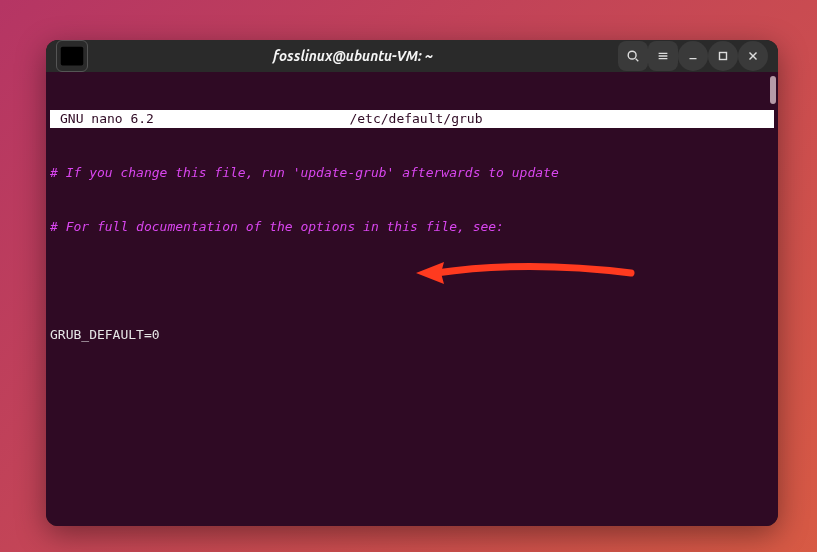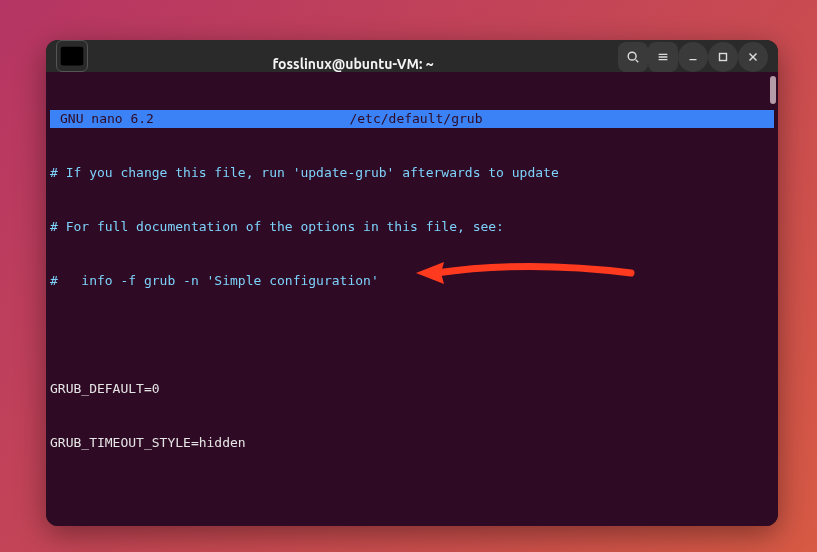--- a/index.html
+++ b/index.html
@@ -21,22 +21,23 @@
   border-radius: 12px;
   box-shadow: 0 8px 30px rgba(0,0,0,0.4);
   display: flex;
   flex-direction: column;
   overflow: hidden;
 }
 .titlebar {
   height: 46px;
   background: #2a2a2a;
   display: flex;
-  align-items: flex-end;
+  align-items: center;
   padding: 0 10px;
+  font-style: italic;
 }
 .new-tab {
   width: 30px;
   height: 30px;
   border-radius: 6px;
   background: transparent;
   border: 1px solid #555;
   display: flex;
   align-items: center;
   justify-content: center;
@@ -76,30 +77,30 @@
   position: absolute;
   right: 2px;
   top: 4px;
   width: 6px;
   height: 28px;
   background: #b59aa7;
   border-radius: 3px;
 }
 .term-inner { padding: 2px 4px; white-space: pre; }
 .nano-top {
-  background: #3b82f6;
+  background: #ffffff;
   color: #2f0a24;
   display: flex;
   height: 18px;
   line-height: 18px;
 }
 .nano-top .left { padding-left: 10px; }
 .nano-top .center { flex:1; text-align:center; padding-right:96px;}
 .line { min-height: 18px; }
-.c { color: #7dd3fc; }
+.c { color: #d946ef; font-style: italic; }
 .w { color: #e5e5e5; }
 .arrow {
   position: absolute;
   left: 370px;
   top: 186px;
   pointer-events: none;
 }
 .arrow svg { width: 220px; height: 30px; }
 </style>
 </head>
@@ -148,24 +149,22 @@
 
   <div class="terminal">
     <div class="scrollbar"></div>
     <div class="term-inner">
       <div class="nano-top">
         <span class="left">GNU nano 6.2</span>
         <span class="center">/etc/default/grub</span>
       </div>
       <div class="line c"># If you change this file, run 'update-grub' afterwards to update</div>
       <div class="line c"># For full documentation of the options in this file, see:</div>
-      <div class="line c">#   info -f grub -n 'Simple configuration'</div>
       <div class="line"></div>
       <div class="line w">GRUB_DEFAULT=0</div>
-      <div class="line w">GRUB_TIMEOUT_STYLE=hidden</div>
       
       
       
       
       
       
       
       
       
       

